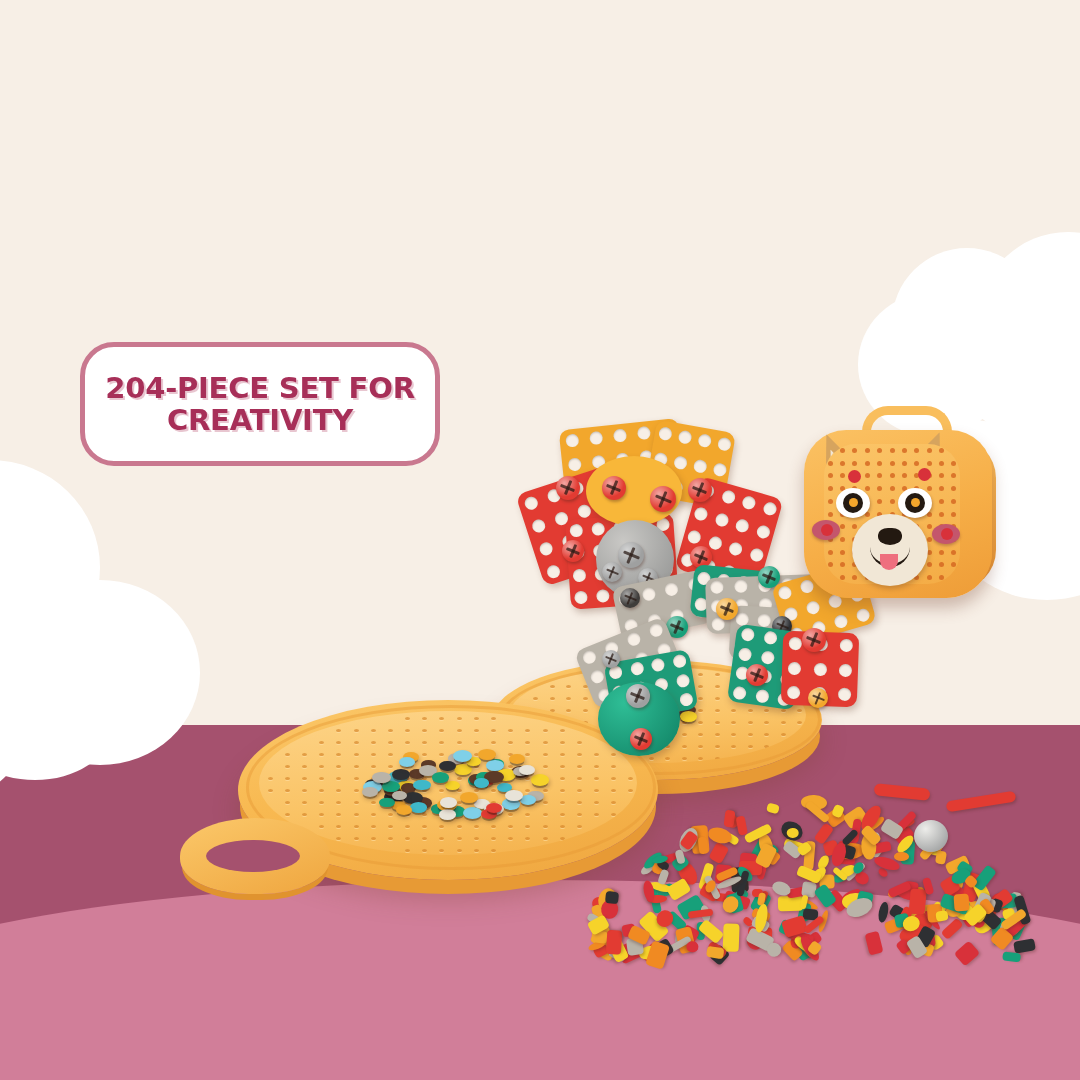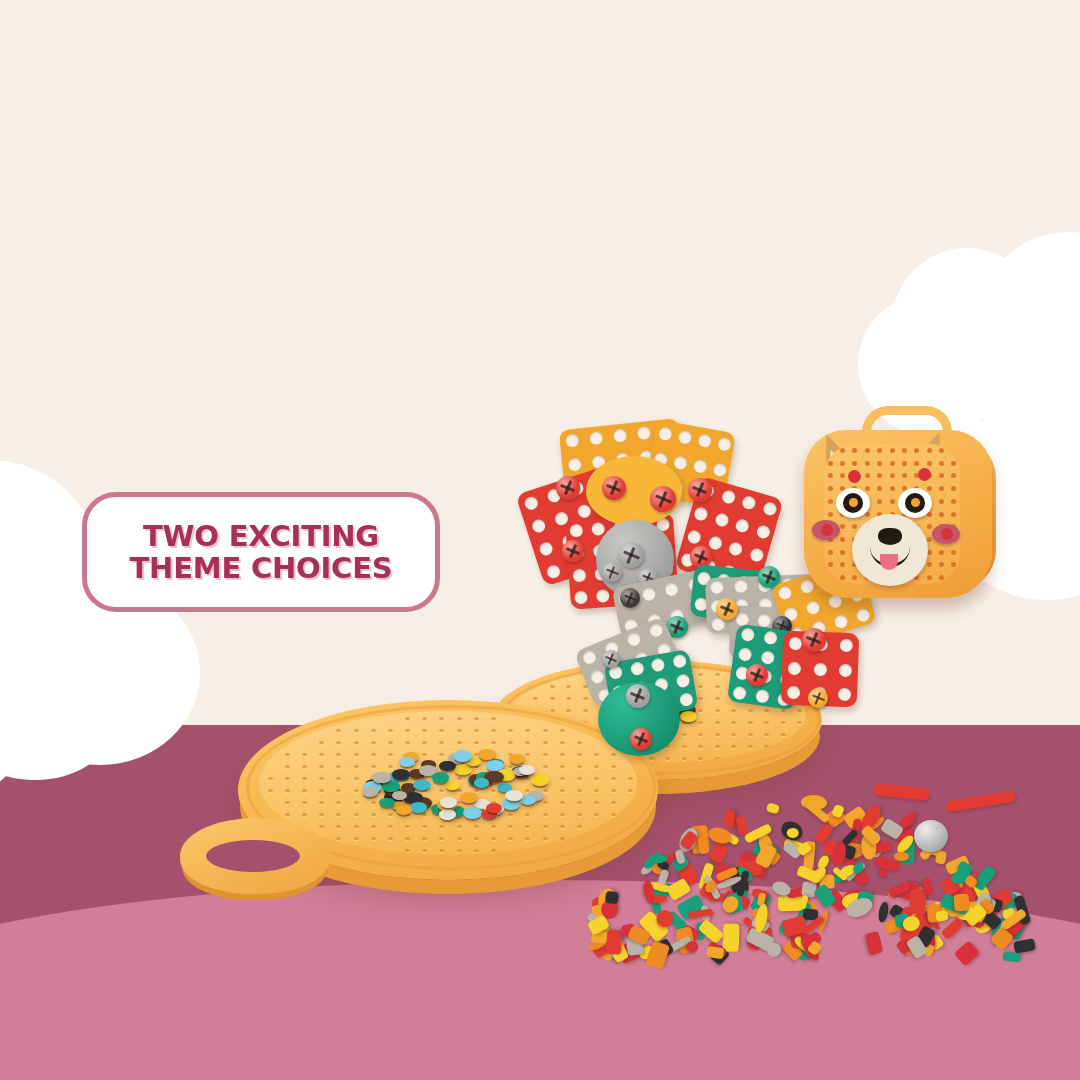--- a/index.html
+++ b/index.html
@@ -1331,17 +1331,17 @@
       <div class="blush blush-r"></div>
       <div class="muzzle">
         <div class="nose"></div>
         <div class="mouth"></div>
         <div class="tongue"></div>
       </div>
     </div>
   </div>
 
 
-  <div class="badge badge-2">
-    <span class="btxt">TWO EXCITING THEME CHOICES</span>
+  <div class="badge badge-1">
+    <span class="btxt">204-PIECE SET FOR CREATIVITY</span>
   </div>
 
 </div>
 
 </body></html>

